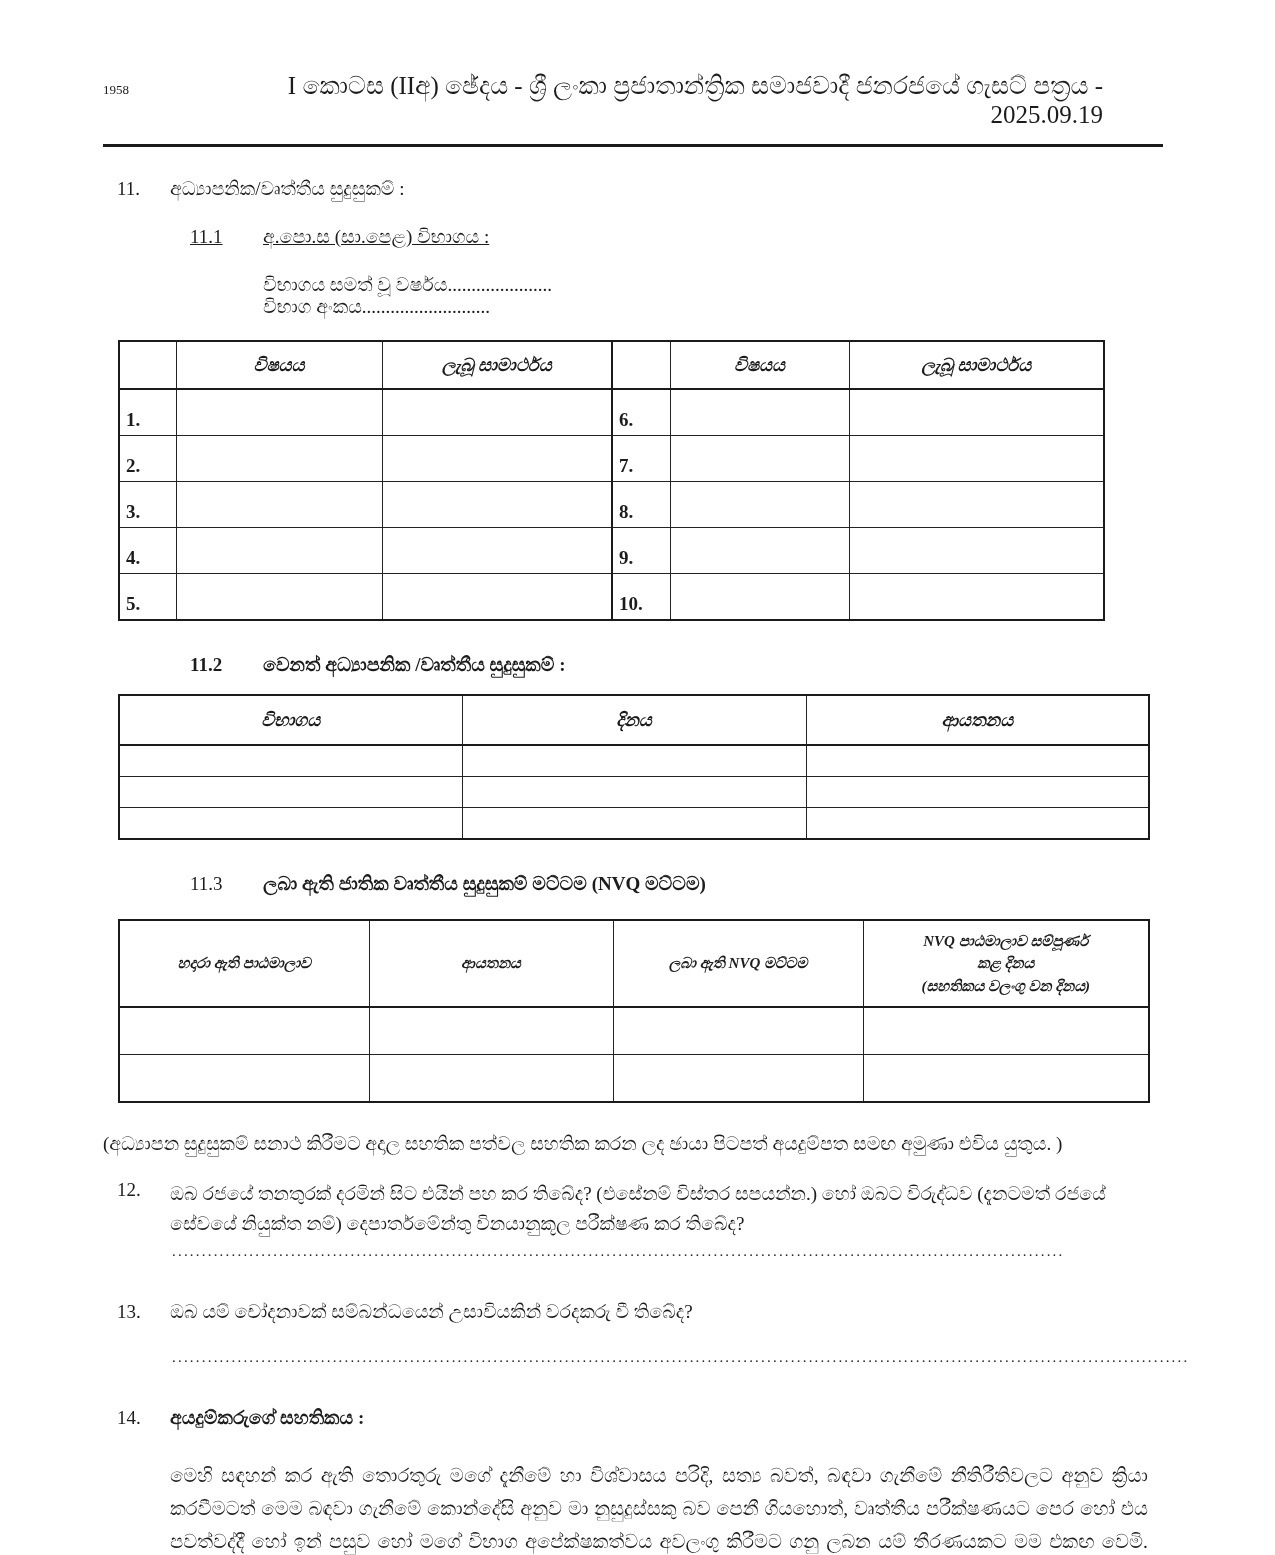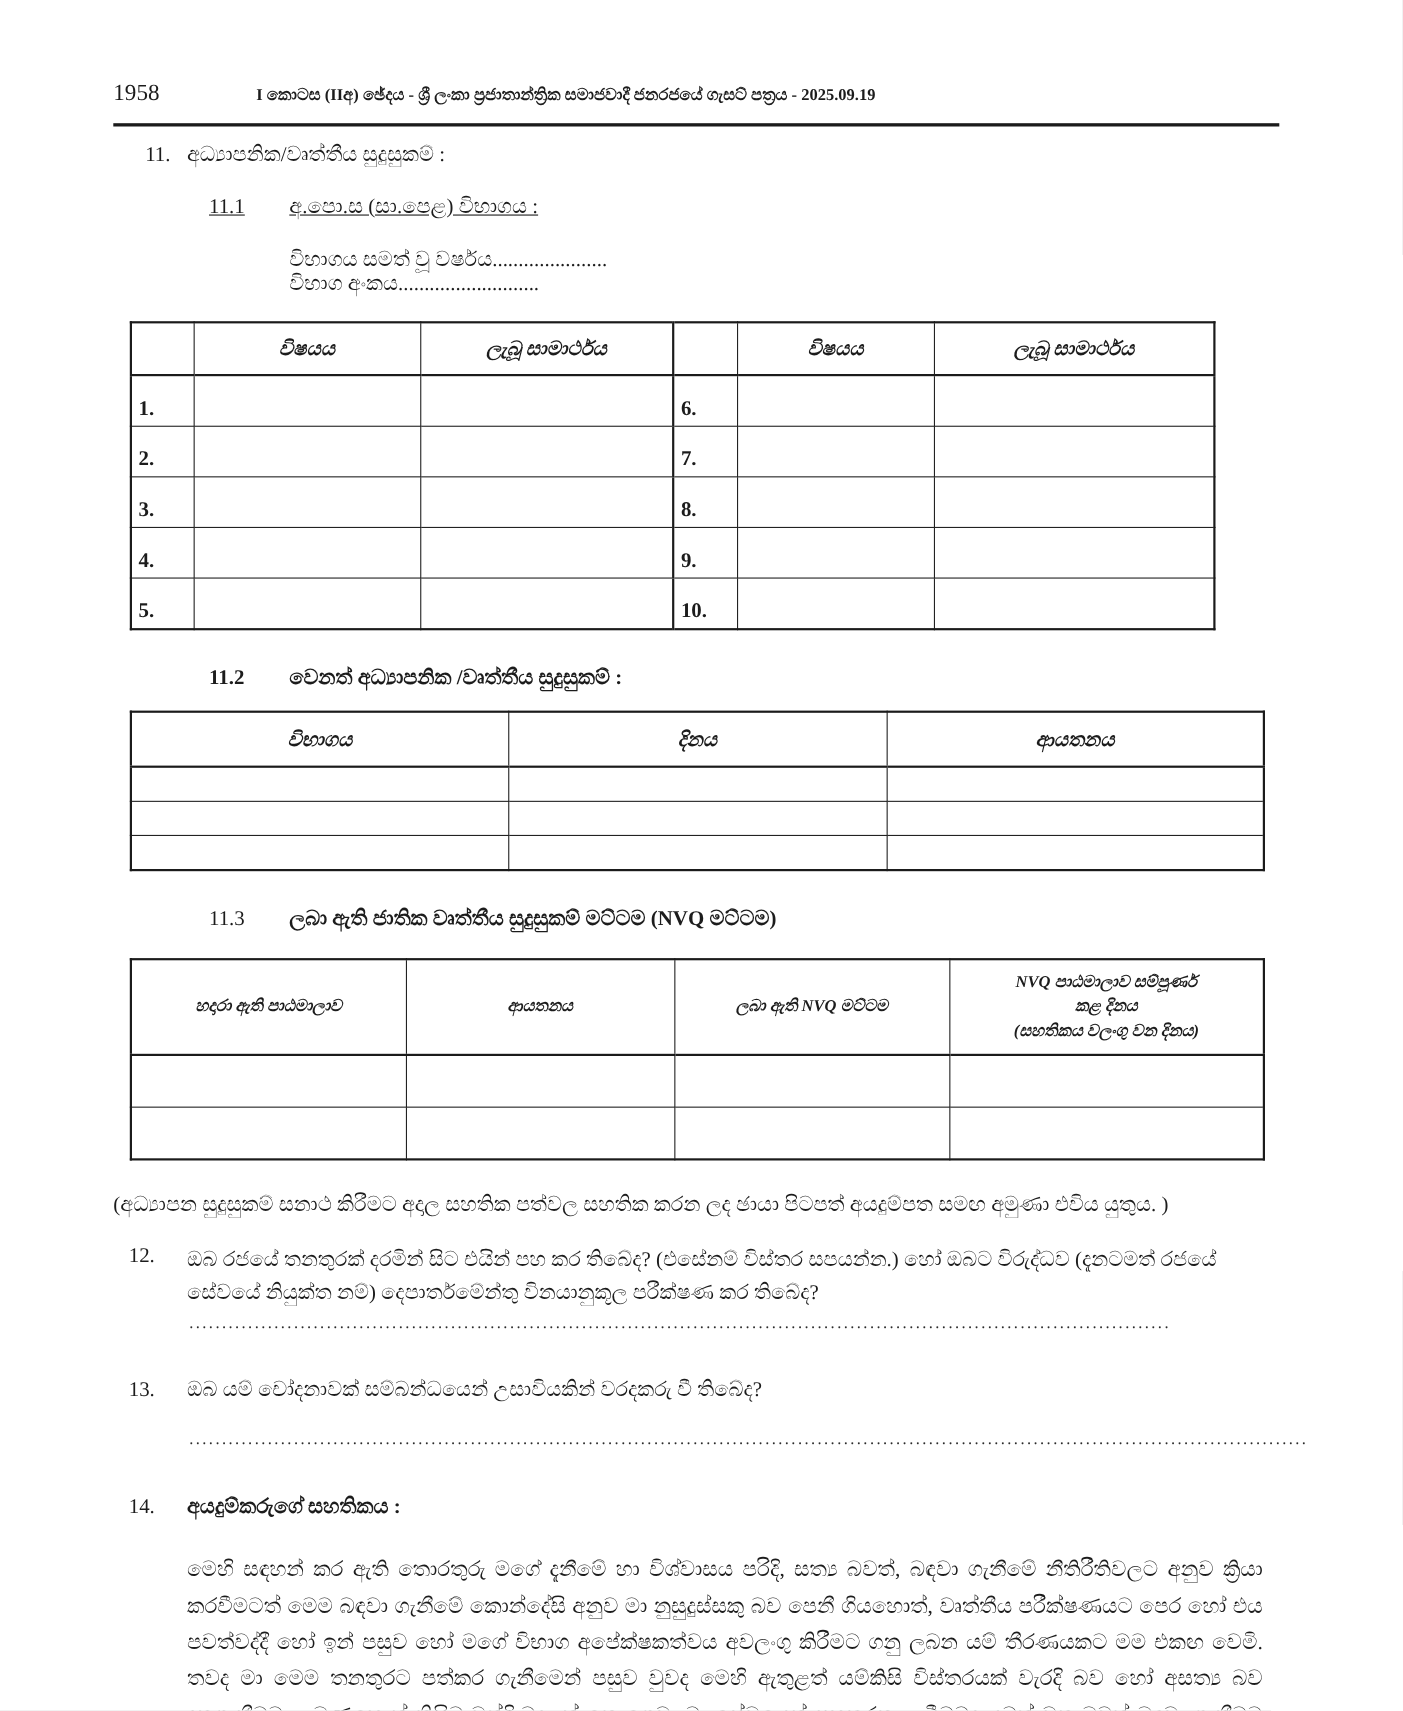--- a/index.html
+++ b/index.html
@@ -15,28 +15,28 @@
     overflow: hidden;
   }
   
   .gz-header {
     margin: 72px 112px 0 103px;
     display: flex;
     align-items: baseline;
     border-bottom: 3px solid #1b1b1b;
     padding-bottom: 15px;
   }
-  .gz-pagenum { width: 130px; font-size: 21px; }
-  .gz-title { flex: 1; text-align: left; font-weight: bold; font-size: 15px; }
+  .gz-pagenum { width: 130px; font-size: 13px; }
+  .gz-title { flex: 1; text-align: right; font-weight: normal; font-size: 25px; }
   
   .item-row { display: flex; margin-left: 117px; margin-right: 115px; }
   .item-num { width: 53px; flex: 0 0 53px; }
   .sub-row  { display: flex; margin-left: 190px; margin-right: 115px; }
   .sub-num  { width: 73px; flex: 0 0 73px; }
-  .sec11 { margin-top: 15px; text-align: center; }
+  .sec11 { margin-top: 31px; }
   .sub11-1 { margin-top: 26px; text-decoration: underline; }
   .labels-row {
     margin-top: 26px; margin-left: 263px;
     width: 822px;
     display: flex; justify-content: space-between; flex-direction: column;
   }
   
   table { border-collapse: collapse; table-layout: fixed; }
   td, th { border: 1.6px solid #222; padding: 0 6px; font-weight: bold; }
   table { border: 2.2px solid #1b1b1b; }

